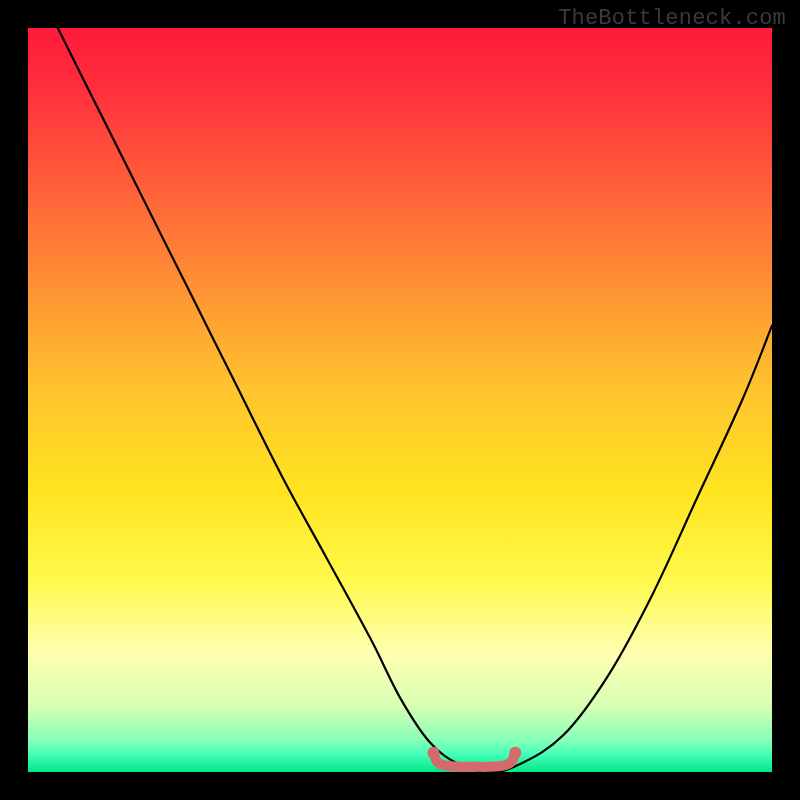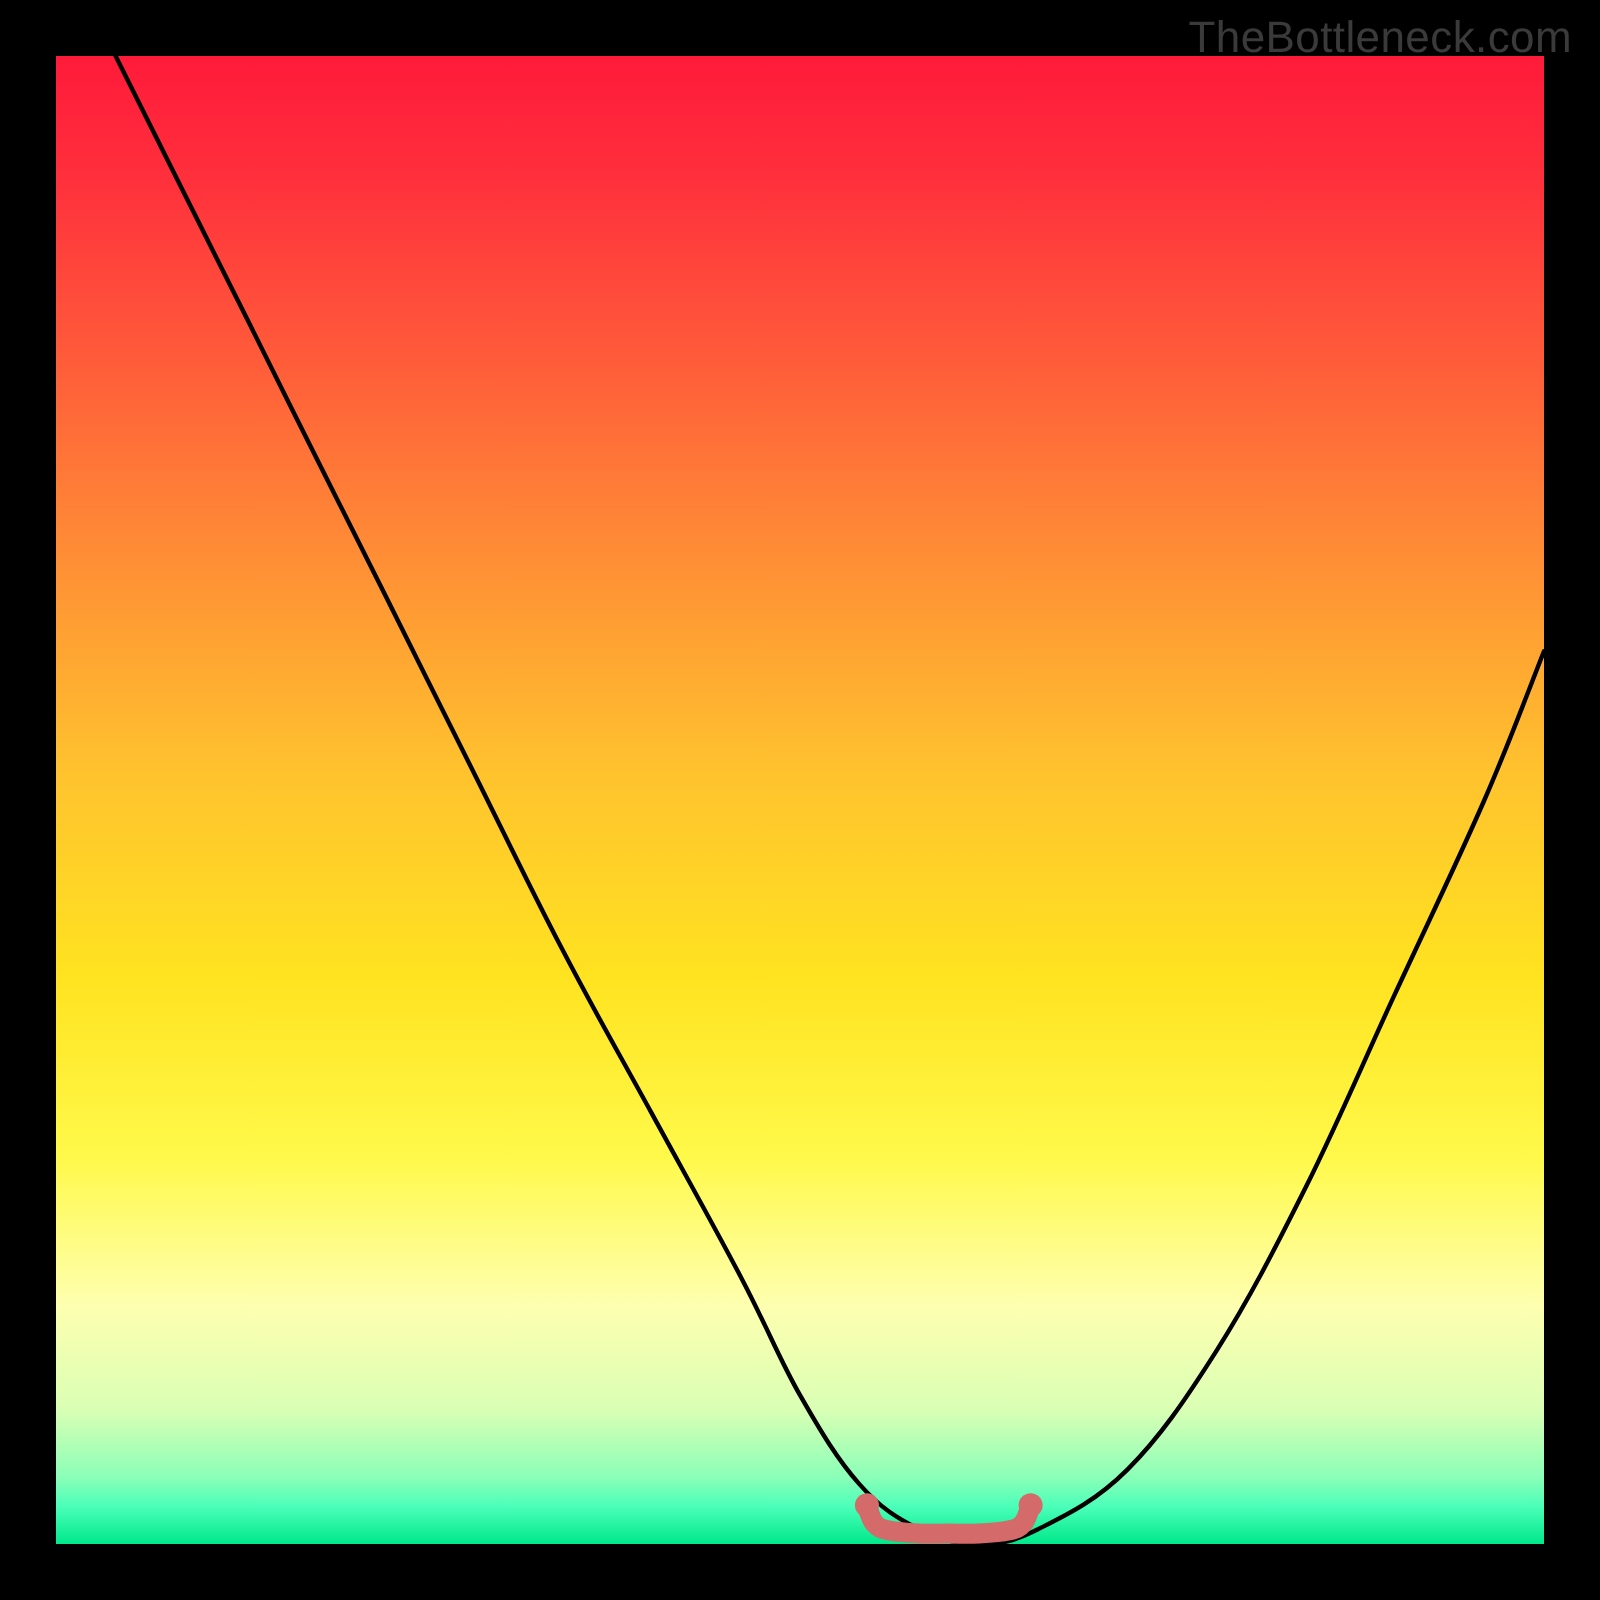--- a/index.html
+++ b/index.html
@@ -41,21 +41,21 @@
       #d9ffb4 91%,
       #8bffb8 95.5%,
       #4affb9 97.5%,
       #00e88a 100%
     );
   }
   .watermark {
     position: absolute;
     top: 6px;
     right: 14px;
-    font-family: Liberation Sans, sans-serif;
+    font-family: Liberation Mono, monospace;
     font-size: 22px;
     color: #3a3a3a;
     letter-spacing: 0.2px;
     user-select: none;
   }
   svg.curves {
     position: absolute;
     inset: 0;
     width: 100%;
     height: 100%;

